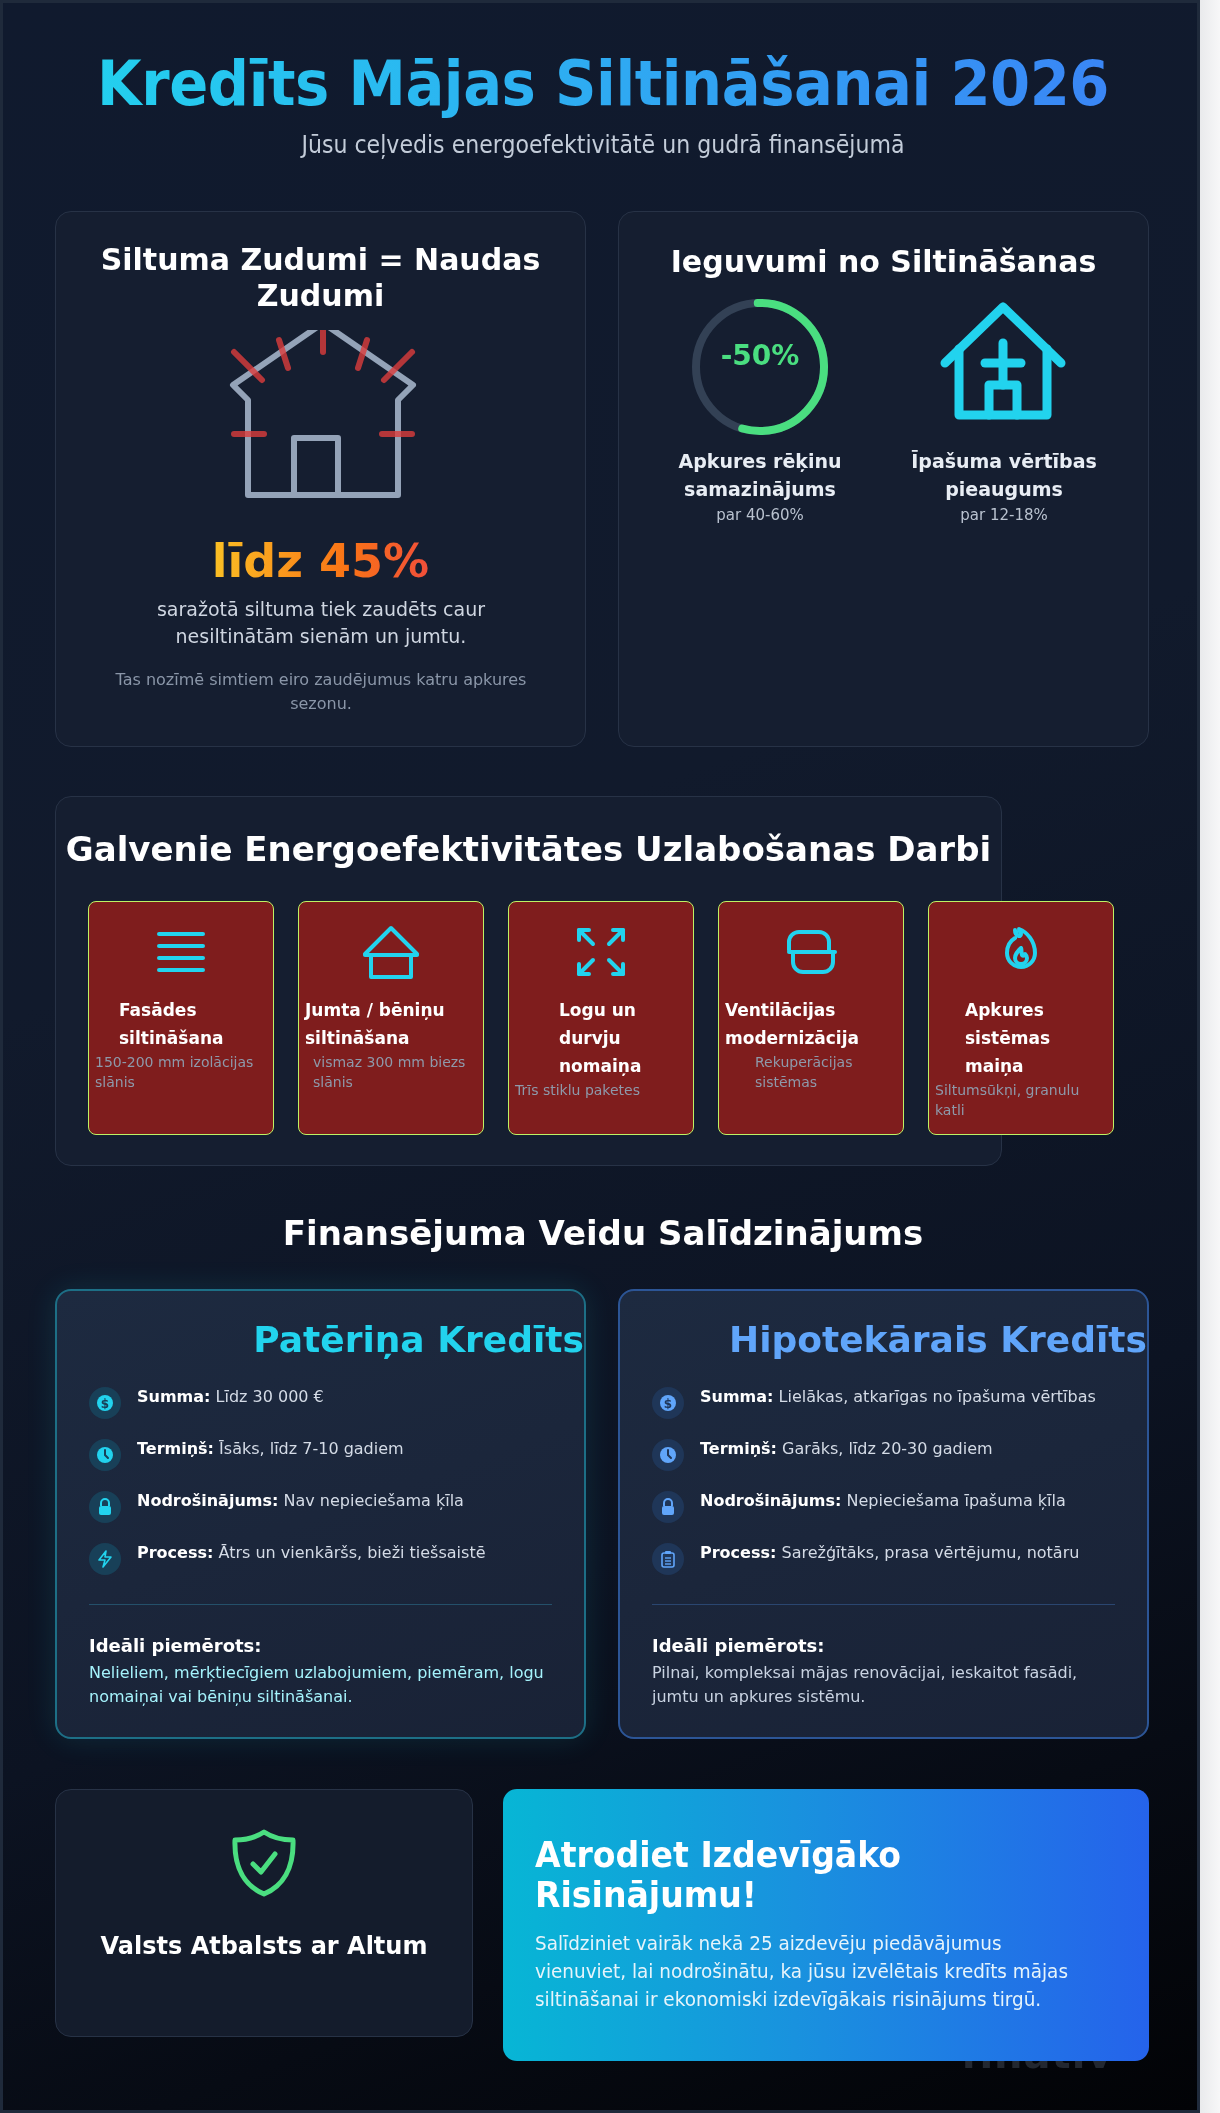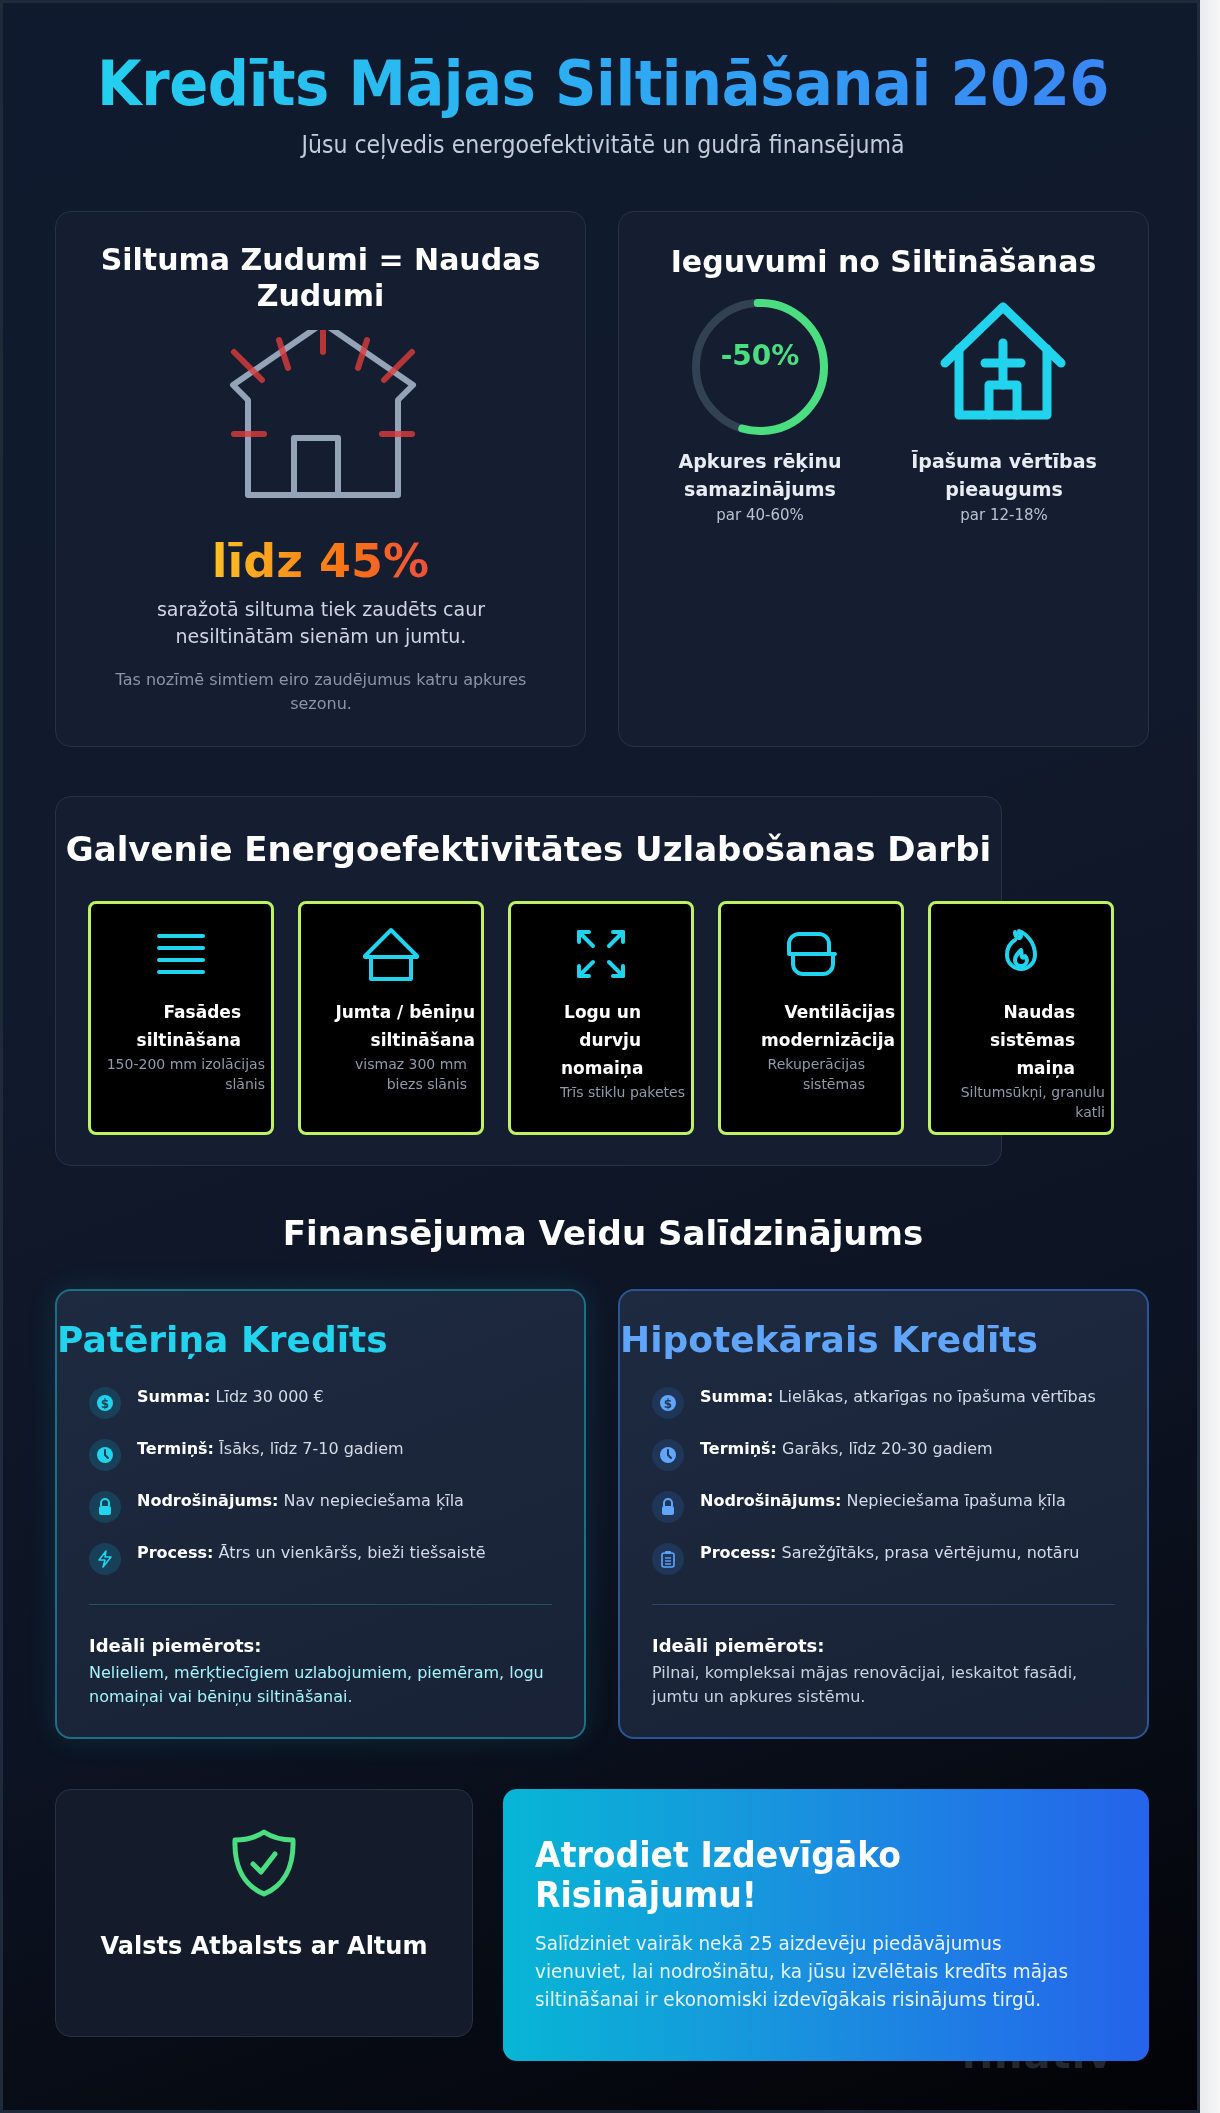--- a/index.html
+++ b/index.html
@@ -49,32 +49,32 @@
     .benefit .title { color: #e8edf4; font-weight: bold; font-size: 19px; line-height: 28px; }
     .benefit .sub { color: #b9c2cf; font-size: 15px; line-height: 24px; }
     #benefit-1 { left: 21px; }
     #benefit-2 { left: 265px; }
     .ring-label { position: absolute; left: 0; width: 100%; top: 42px; font-size: 28px; font-weight: bold; color: #4ade80; text-align: center; }
     
     #card-works { left: 52px; top: 793px; width: 947px; height: 370px; }
     #card-works h2 { position: absolute; left: 0; width: 100%; top: 32px; font-size: 34px; }
     .work-item {
       position: absolute; top: 104px; width: 186px; height: 234px;
-      background: #000000; border: 3px solid #bef264; border-radius: 8px; text-align: right;
+      background: #7f1d1d; border: 1px solid #bef264; border-radius: 8px; text-align: left;
     }
     .work-item .icon { position: absolute; left: 0; width: 100%; top: 22px; height: 56px; display: flex; justify-content: center; }
     .work-item .title { position: absolute; left: 6px; right: 6px; top: 94px; color: #ffffff; font-weight: bold; font-size: 17px; line-height: 28px; }
     .work-item .sub { color: #8e99aa; font-size: 14px; line-height: 20px; font-weight: normal; }
     
     #finance-title { position: absolute; left: 0; width: 1200px; top: 1210px; text-align: center; color: #fff; font-size: 34px; font-weight: bold; }
     
     .loan { position: absolute; top: 1286px; width: 531px; height: 450px; border-radius: 16px; background: linear-gradient(160deg, #1d2a40 0%, #192236 100%); }
     #loan-consumer { left: 52px; border: 2px solid #1d6f86; box-shadow: 0 0 30px rgba(34,211,238,0.12); }
     #loan-mortgage { left: 615px; border: 2px solid #2c5596; }
-    .loan h3 { position: absolute; left: 0; width: 100%; top: 28px; text-align: left; font-size: 36px; font-weight: bold; }
+    .loan h3 { position: absolute; left: 0; width: 100%; top: 28px; text-align: right; font-size: 36px; font-weight: bold; }
     #loan-consumer h3 { color: #22d3ee; }
     #loan-mortgage h3 { color: #60a5fa; }
     .loan-row { position: absolute; left: 32px; height: 40px; width: 470px; }
     .loan-row .ic { position: absolute; left: 0; top: 0; width: 32px; height: 32px; border-radius: 50%; display: flex; align-items: center; justify-content: center; }
     #loan-consumer .ic { background: #184058; }
     #loan-mortgage .ic { background: #1f3658; }
     .loan-row .txt { position: absolute; left: 48px; top: 0; font-size: 16px; line-height: 20px; color: #d4dbe6; white-space: nowrap; }
     .loan-row .txt b { color: #ffffff; }
     .loan .divider { position: absolute; left: 32px; right: 32px; top: 313px; height: 1px; }
     #loan-consumer .divider { background: #24506a; }
@@ -233,21 +233,21 @@
     <div class="work-item" style="left:872px;">
       <div class="icon">
         <svg width="56" height="56" viewBox="0 0 56 56">
           <g fill="none" stroke="#22d3ee" stroke-width="4" stroke-linecap="round" stroke-linejoin="round">
             <path d="M22,6 c0,6 6,8 6,4 c0,-2 -2,-3 -2,-5 c8,3 16,12 16,24 a14,14 0 0 1 -28,0 c0,-7 3,-12 8,-15"></path>
             <path d="M28,24 c-4,4 -6,6 -6,10 a6,6 0 0 0 12,0 c0,-2 -1,-3 -2,-4 c-1,2 -2,2 -3,1 c-1,-2 0,-5 -1,-7"></path>
           </g>
         </svg>
       </div>
       <div class="title">
-        <div style="padding:0 30px;">Naudas sistēmas maiņa</div>
+        <div style="padding:0 30px;">Apkures sistēmas maiņa</div>
         <div class="sub">Siltumsūkņi, granulu katli</div>
       </div>
     </div>
   </section>
 
   <h2 id="finance-title">Finansējuma Veidu Salīdzinājums</h2>
 
   <section class="loan" id="loan-consumer">
     <h3>Patēriņa Kredīts</h3>
     <div class="loan-row" style="top:96px;">

